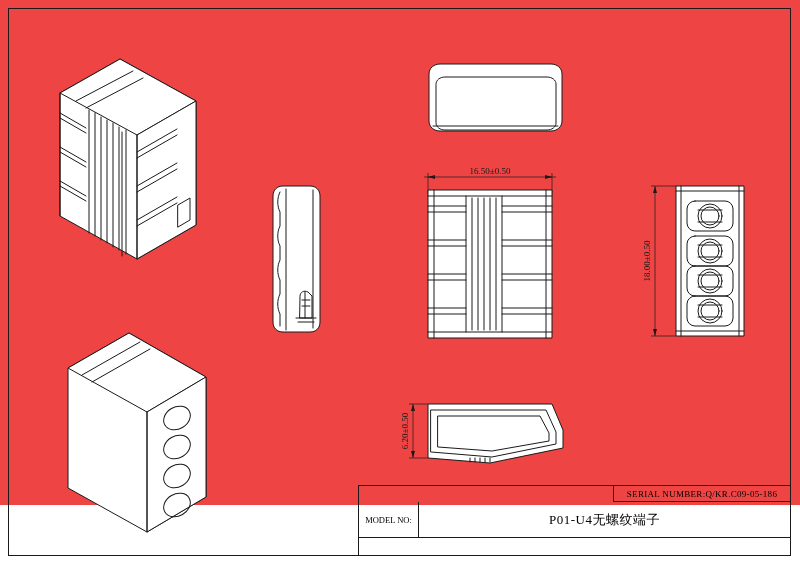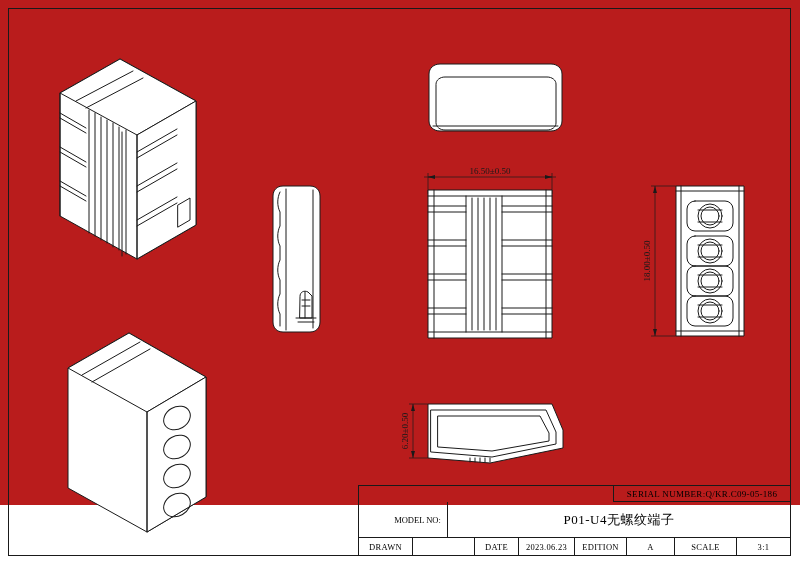--- a/index.html
+++ b/index.html
@@ -11,21 +11,21 @@
     width: 800px;
     height: 565px;
     font-family: "Liberation Serif", serif;
     color: #000000;
     overflow: hidden;
   }
   #sheet {
     position: relative;
     width: 800px;
     height: 505px;
-    background: #b91c1c;
+    background: #ef4444;
   }
   #frame {
     position: absolute;
     left: 8px;
     top: 8px;
     width: 783px;
     height: 548px;
     border: 1px solid #1a1a1a;
     box-sizing: border-box;
   }
@@ -116,21 +116,20 @@
     line-height: 14px;
   }
   .tb-modelno {
     width: 60px;
     border-right: 1px solid #1a1a1a;
     box-sizing: border-box;
     display: flex;
     align-items: center;
     justify-content: center;
     font-size: 8.5px;
-    margin-left: 29px;
   }
   .tb-modelval {
     flex: 1;
     box-sizing: border-box;
     display: flex;
     align-items: center;
     justify-content: center;
     font-size: 13px;
     letter-spacing: 0.5px;
     font-family: Liberation Serif, serif;
@@ -361,26 +360,16 @@
     <div class="tb-row tb-serial-row">
       <div class="tb-serial-spacer"></div>
       <div class="tb-serial-cell">SERIAL NUMBER:Q/KR.C09-05-186</div>
     </div>
 
     <div class="tb-row tb-main-row">
       <div class="tb-modelno">MODEL NO:</div>
       <div class="tb-modelval">P01-U4无螺纹端子</div>
     </div>
 
-    <div class="tb-row tb-bottom-row">
-      <div class="tb-cell c-drawn">DRAWN</div>
-      <div class="tb-cell c-drawnv"></div>
-      <div class="tb-cell c-date">DATE</div>
-      <div class="tb-cell c-datev">2023.06.23</div>
-      <div class="tb-cell c-edition">EDITION</div>
-      <div class="tb-cell c-editionv">A</div>
-      <div class="tb-cell c-scale">SCALE</div>
-      <div class="tb-cell c-scalev">3:1</div>
-    </div>
 
   </div>
 
 </div>
 
 </body></html>

